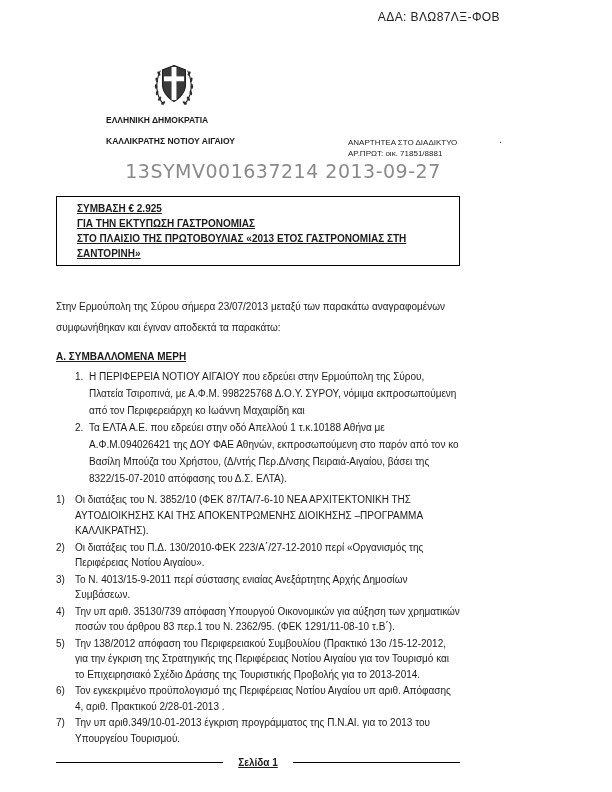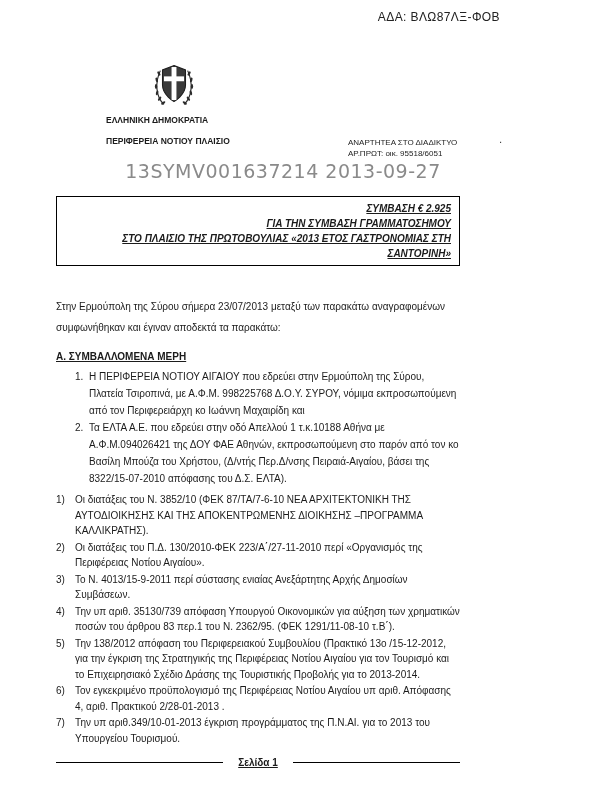--- a/index.html
+++ b/index.html
@@ -28,23 +28,22 @@
   .stray-dot { position:absolute; top:134px; right:14px; font-size:10px; }
   .stamp {
     position:absolute; top:160px; left:90px; right:40px;
     text-align:center;
     font-family:"DejaVu Sans", sans-serif;
     font-size:19px; letter-spacing:.5px;
     color:#8a8a8a; white-space:nowrap;
   }
   .title-box {
     border:1px solid #000;
-    text-align:right;
-    padding:4px 8px;
-    font-style:italic;
+    text-align:left;
+    padding:4px 20px;
   }
   .title-line {
     font-weight:bold; font-size:10px; line-height:15px;
     text-decoration:underline;
   }
   .intro { margin-top:30px; font-size:10px; line-height:21px; }
   .heading {
     font-weight:bold; font-size:10px; line-height:13px;
     text-decoration:underline;
   }
@@ -101,35 +100,35 @@
         <ellipse cx="52" cy="52" rx="1.6" ry="3.4" transform="rotate(-35 52 52)"></ellipse>
         <ellipse cx="47" cy="58" rx="1.6" ry="3.4" transform="rotate(-55 47 58)"></ellipse>
       </g>
       <path d="M32,6 L48,12 V33 C48,47 32,56 32,56 C32,56 16,47 16,33 V12 Z" fill="#3a3a3a" stroke="#1d1d1d" stroke-width="1.5"></path>
       <g fill="#ffffff" clip-path="url(#shieldClip)">
         <rect x="28.6" y="8" width="6.8" height="46"></rect>
         <rect x="18" y="21" width="28" height="6.8"></rect>
       </g>
     </svg>
     <div class="issuer-line1">ΕΛΛΗΝΙΚΗ ΔΗΜΟΚΡΑΤΙΑ</div>
-    <div class="issuer-line2">ΠΕΡΙΦΕΡΕΙΑ ΝΟΤΙΟΥ ΠΛΑΙΣΙΟ</div>
+    <div class="issuer-line2">ΚΑΛΛΙΚΡΑΤΗΣ ΝΟΤΙΟΥ ΑΙΓΑΙΟΥ</div>
   </div>
 
   <div class="posting">
     <div>ΑΝΑΡΤΗΤΕΑ ΣΤΟ ΔΙΑΔΙΚΤΥΟ</div>
-    <div>ΑΡ.ΠΡΩΤ: οικ. 95518/6051</div>
+    <div>ΑΡ.ΠΡΩΤ: οικ. 71851/8881</div>
   </div>
 
   <div class="stray-dot">.</div>
 
   <div class="stamp">13SYMV001637214 2013-09-27</div>
 
   <div class="title-box">
     <div class="title-line">ΣΥΜΒΑΣΗ € 2.925</div>
-    <div class="title-line">ΓΙΑ ΤΗΝ ΣΥΜΒΑΣΗ ΓΡΑΜΜΑΤΟΣΗΜΟΥ</div>
+    <div class="title-line">ΓΙΑ ΤΗΝ ΕΚΤΥΠΩΣΗ ΓΑΣΤΡΟΝΟΜΙΑΣ</div>
     <div class="title-line">ΣΤΟ ΠΛΑΙΣΙΟ ΤΗΣ ΠΡΩΤΟΒΟΥΛΙΑΣ «2013 ΕΤΟΣ ΓΑΣΤΡΟΝΟΜΙΑΣ ΣΤΗ ΣΑΝΤΟΡΙΝΗ»</div>
   </div>
 
   <p class="intro">Στην Ερμούπολη της Σύρου σήμερα 23/07/2013 μεταξύ των παρακάτω αναγραφομένων συμφωνήθηκαν και έγιναν αποδεκτά τα παρακάτω:</p>
 
   <div class="heading heading-a">Α. ΣΥΜΒΑΛΛΟΜΕΝΑ ΜΕΡΗ</div>
   <div class="list-a">
     <div class="li">
       <span class="num">1.</span>
       <span>Η ΠΕΡΙΦΕΡΕΙΑ ΝΟΤΙΟΥ ΑΙΓΑΙΟΥ που εδρεύει στην Ερμούπολη της Σύρου, Πλατεία Τσιροπινά, με Α.Φ.Μ. 998225768 Δ.Ο.Υ. ΣΥΡΟΥ, νόμιμα  εκπροσωπούμενη από τον Περιφερειάρχη κο Ιωάννη Μαχαιρίδη και</span>
@@ -140,21 +139,21 @@
     </div>
   </div>
 
   <div class="list-b">
     <div class="li">
       <span class="num">1)</span>
       <span>Οι διατάξεις του Ν. 3852/10 (ΦΕΚ 87/ΤΑ/7-6-10 ΝΕΑ ΑΡΧΙΤΕΚΤΟΝΙΚΗ ΤΗΣ ΑΥΤΟΔΙΟΙΚΗΣΗΣ ΚΑΙ ΤΗΣ ΑΠΟΚΕΝΤΡΩΜΕΝΗΣ ΔΙΟΙΚΗΣΗΣ –ΠΡΟΓΡΑΜΜΑ ΚΑΛΛΙΚΡΑΤΗΣ).</span>
     </div>
     <div class="li">
       <span class="num">2)</span>
-      <span>Οι διατάξεις του Π.Δ. 130/2010-ΦΕΚ 223/Α΄/27-11-2010 περί «Οργανισμός της Περιφέρειας Νοτίου Αιγαίου».</span>
+      <span>Οι διατάξεις του Π.Δ. 130/2010-ΦΕΚ 223/Α΄/27-12-2010 περί «Οργανισμός της Περιφέρειας Νοτίου Αιγαίου».</span>
     </div>
     <div class="li">
       <span class="num">3)</span>
       <span>Το Ν. 4013/15-9-2011 περί σύστασης ενιαίας Ανεξάρτητης Αρχής Δημοσίων Συμβάσεων.</span>
     </div>
     <div class="li">
       <span class="num">4)</span>
       <span>Την υπ αριθ. 35130/739 απόφαση Υπουργού Οικονομικών για αύξηση των χρηματικών ποσών του άρθρου 83 περ.1 του Ν. 2362/95. (ΦΕΚ 1291/11-08-10 τ.Β΄).</span>
     </div>
     <div class="li">

